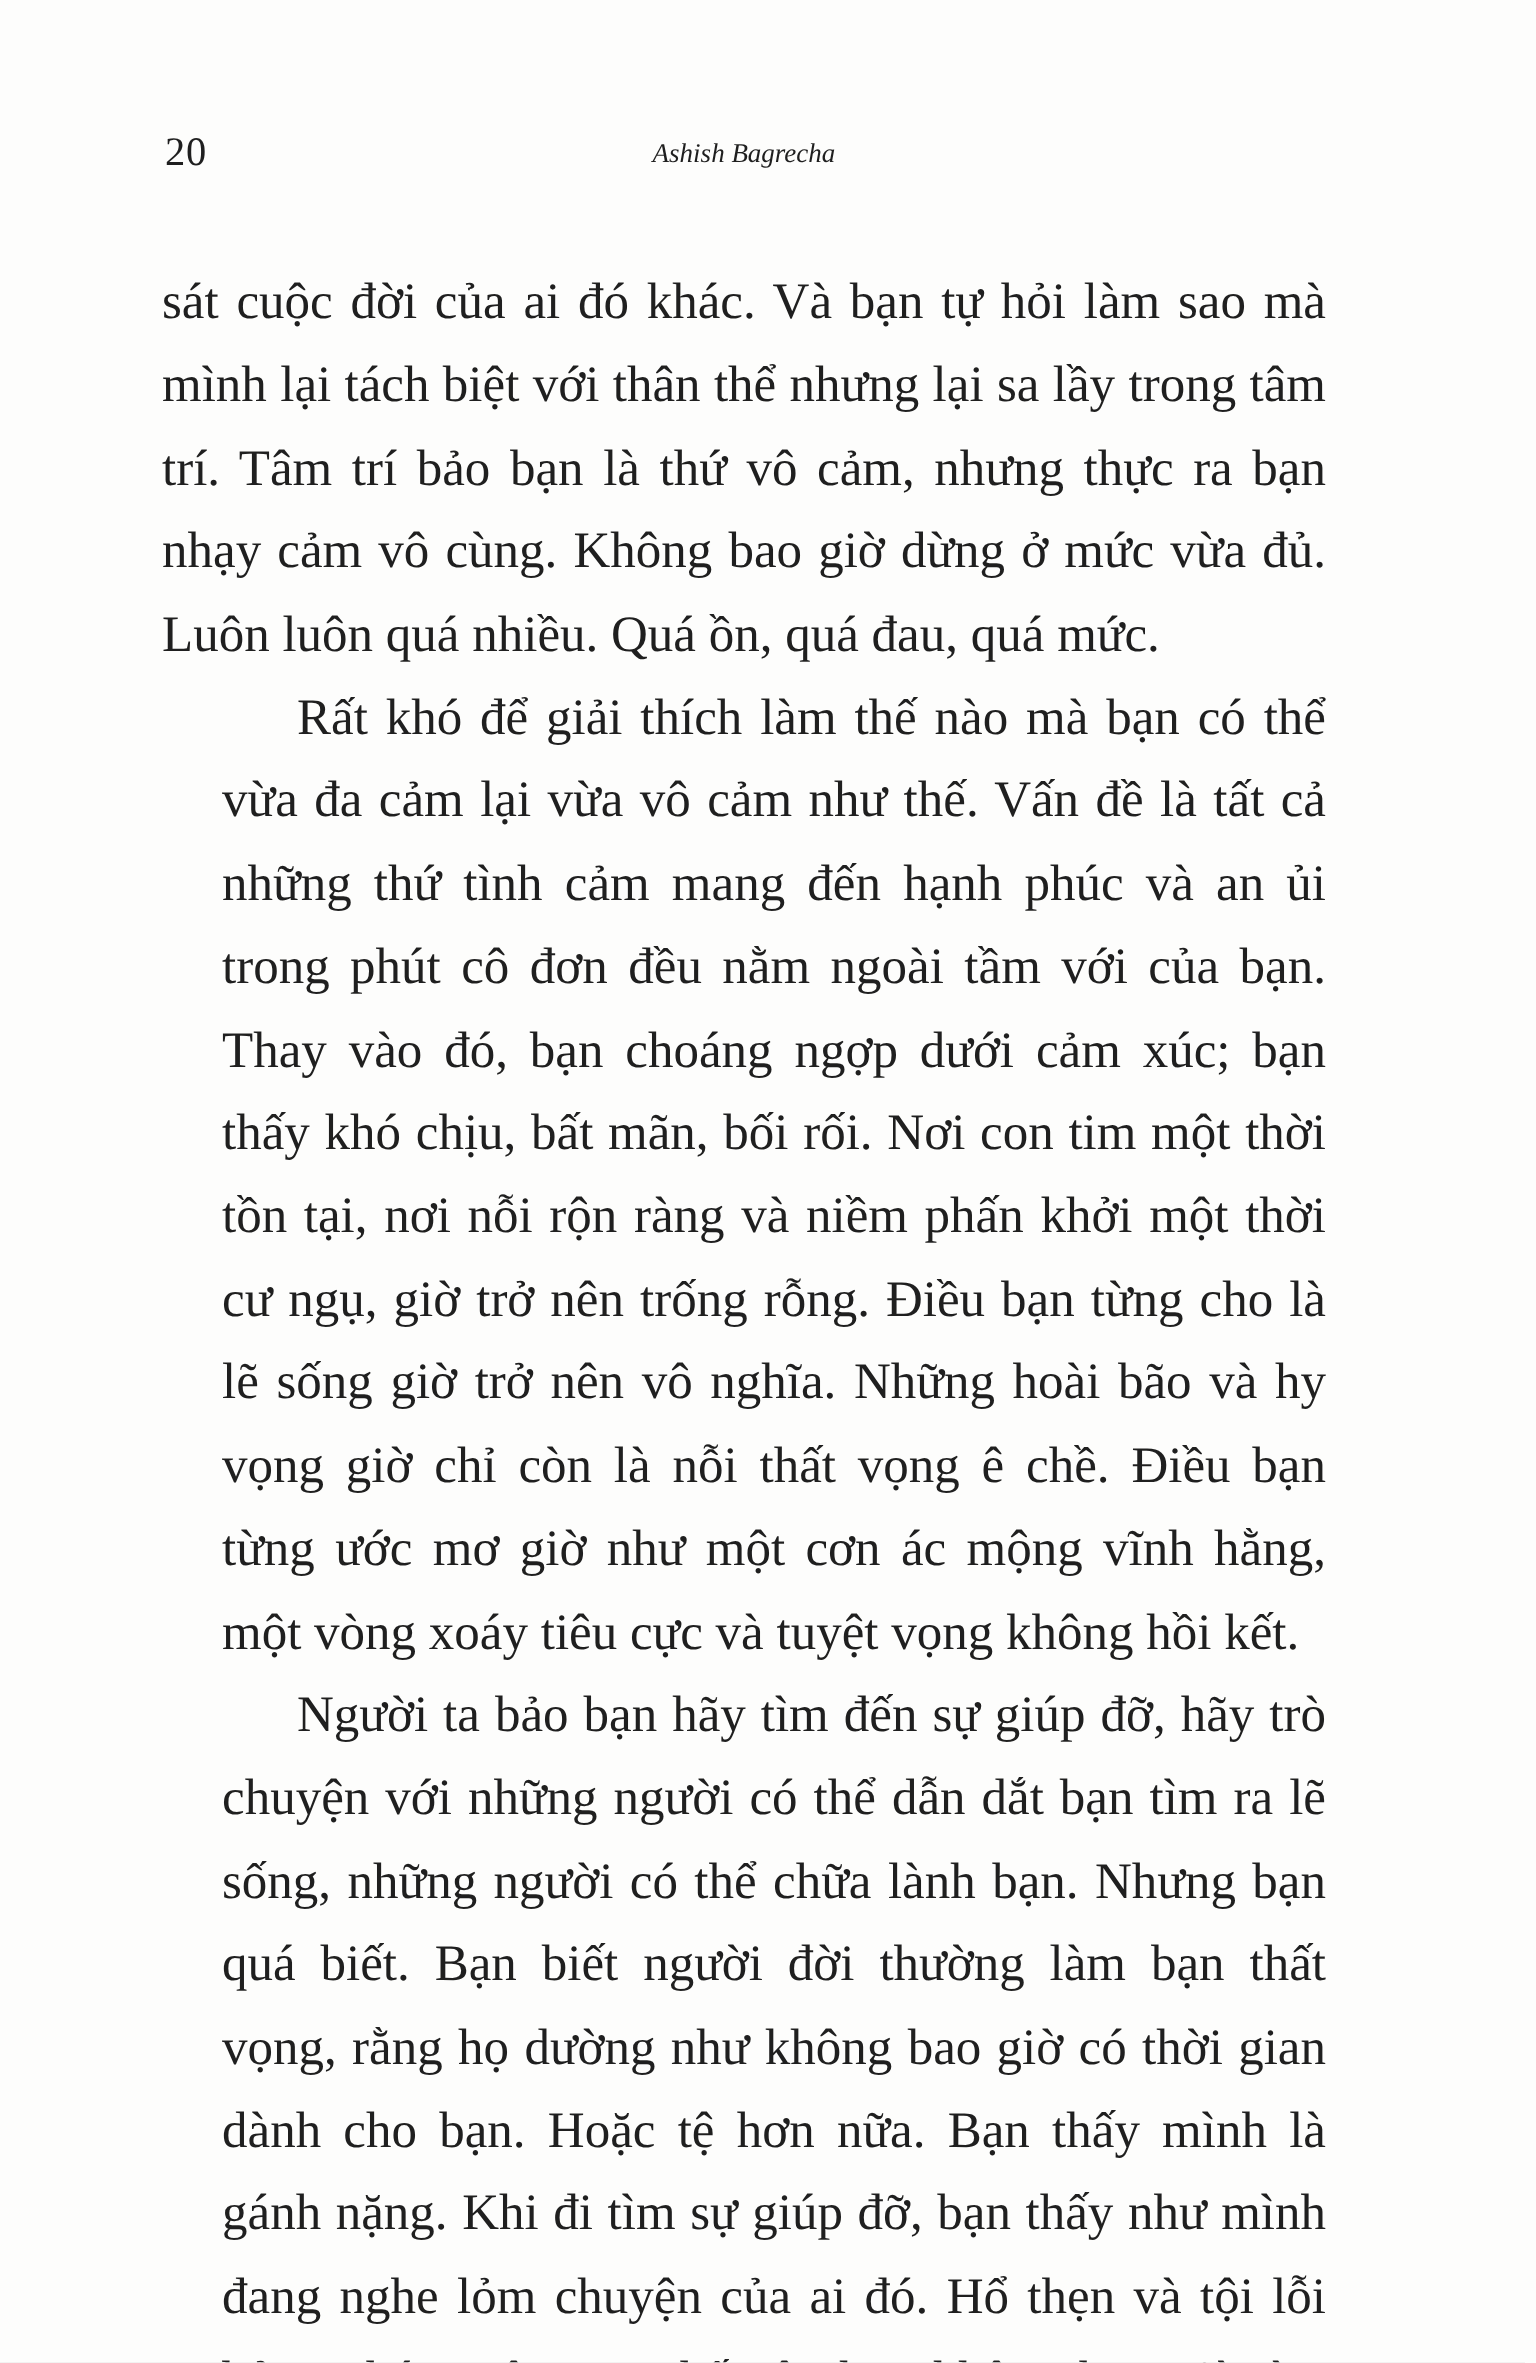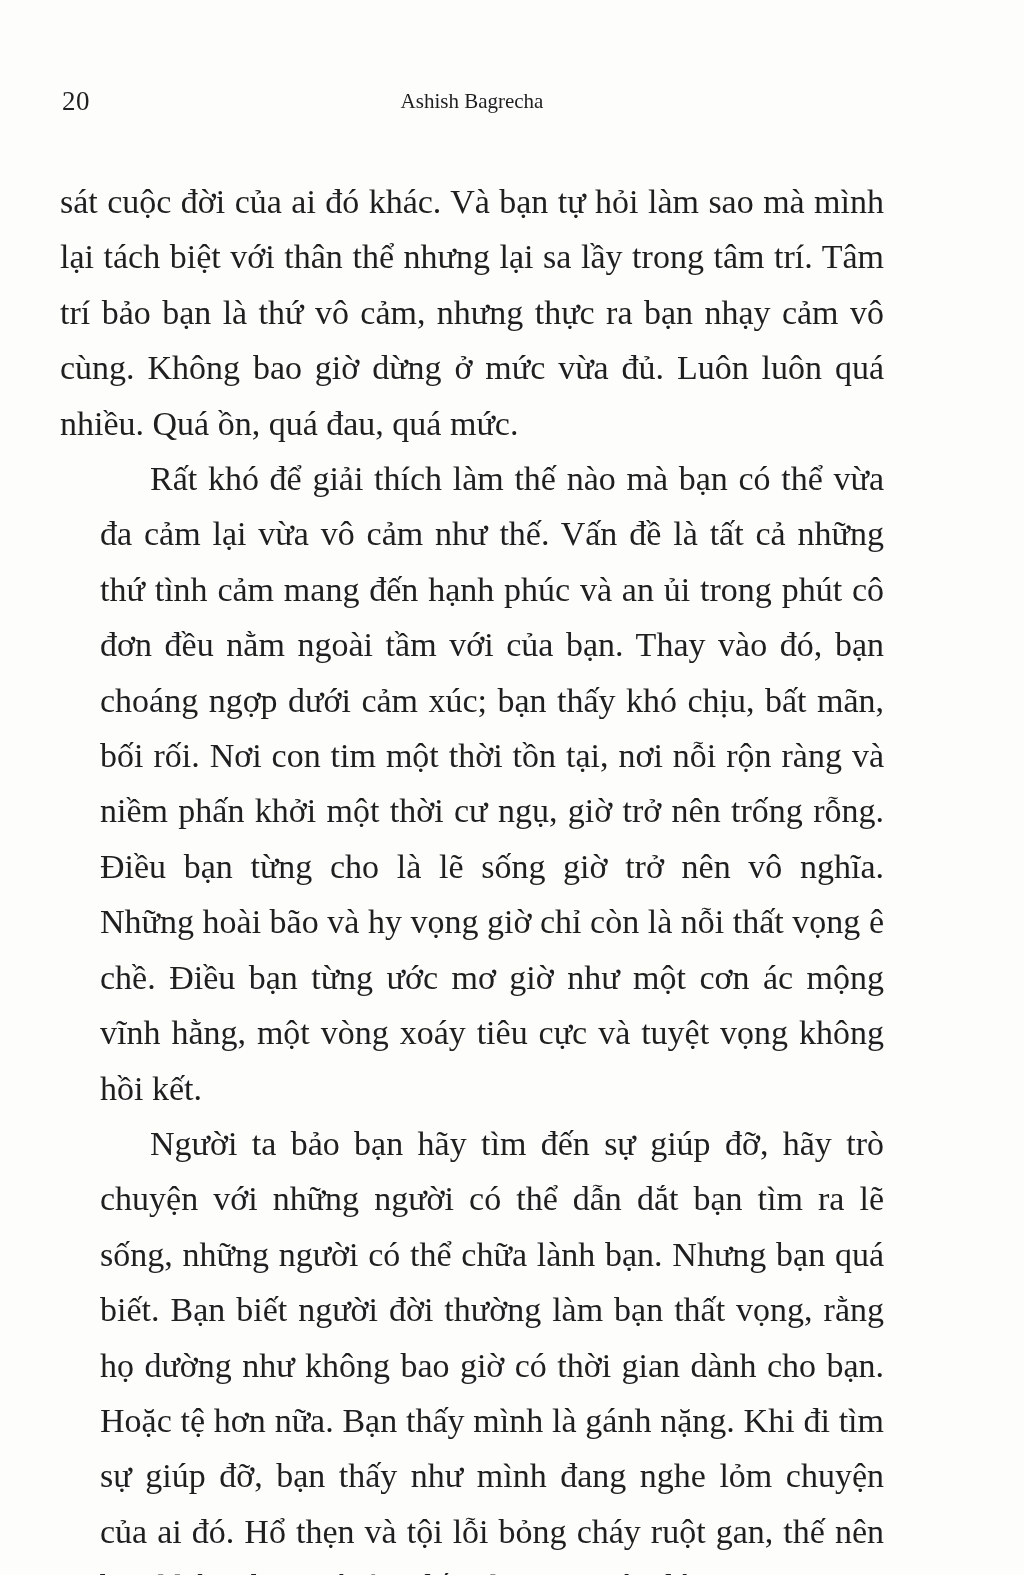--- a/index.html
+++ b/index.html
@@ -7,40 +7,41 @@
     padding: 0;
     background: #e9e9e9;
   }
   .page {
     position: relative;
     width: 1024px;
     height: 1575px;
     margin: 0 auto;
     background: #fdfdfc;
     box-sizing: border-box;
-    padding: 84px 140px 60px 60px;
+    padding: 84px 140px 60px 108px;
     font-family: "Liberation Serif", "DejaVu Serif", serif;
     color: #1f1f1f;
     overflow: hidden;
   }
   .page-header {
     position: relative;
     height: 42px;
     text-align: center;
     font-size: 27px;
   }
   .page-number {
     position: absolute;
     left: 2px;
     top: 2px;
     font-size: 27px;
     letter-spacing: 0.5px;
   }
   .running-head {
-    font-size: 21px;
+    font-style: italic;
+    font-size: 18px;
   }
   .body-text {
     margin-top: 48px;
     font-size: 34px;
     line-height: 1.63;
     text-align: justify;
     text-justify: inter-word;
   }
   .para {
     margin: 0;

